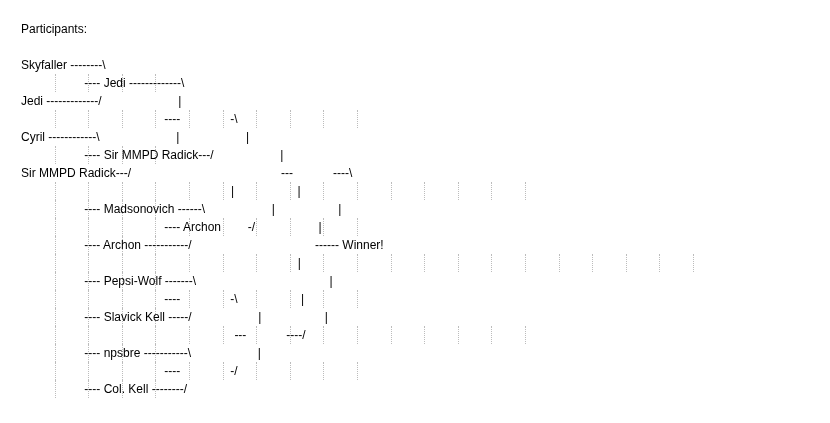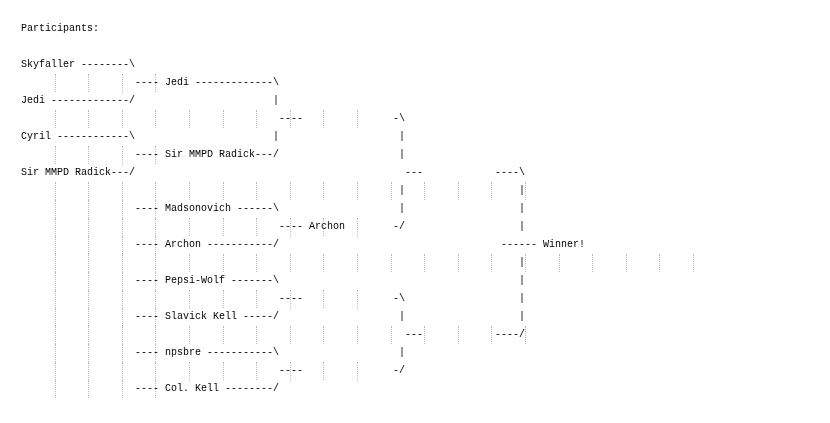--- a/index.html
+++ b/index.html
@@ -32,22 +32,22 @@
     height: 18px;
     border-left: 1px dotted #bcbcbc;
   }
   pre.editor-text {
     position: absolute;
     left: 21px;
     top: 20px;
     margin: 0;
     padding: 0;
     z-index: 1;
-    font-family: Liberation Mono, monospace;
-    font-size: 10px;
+    font-family: Liberation Sans, sans-serif;
+    font-size: 12px;
     line-height: 18px;
     letter-spacing: 0;
     white-space: pre;
     color: #000000;
     background: transparent;
   }
 </style>
 </head>
 <body style="background: rgb(255, 255, 255);">
 

